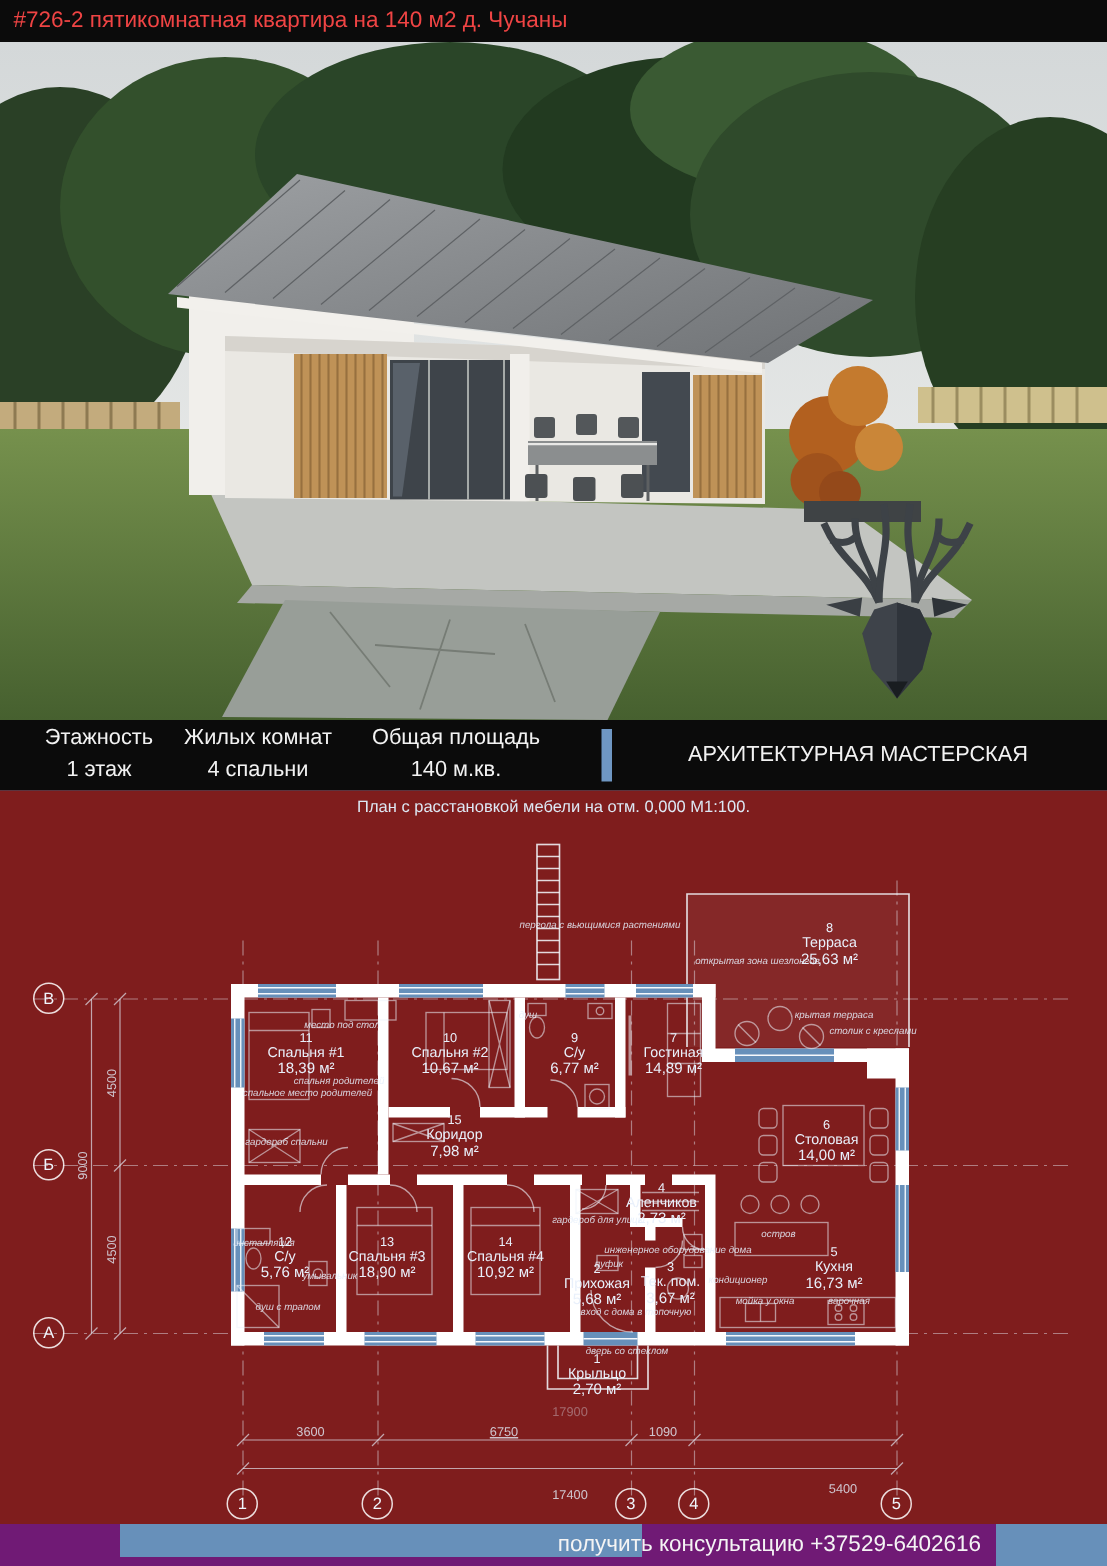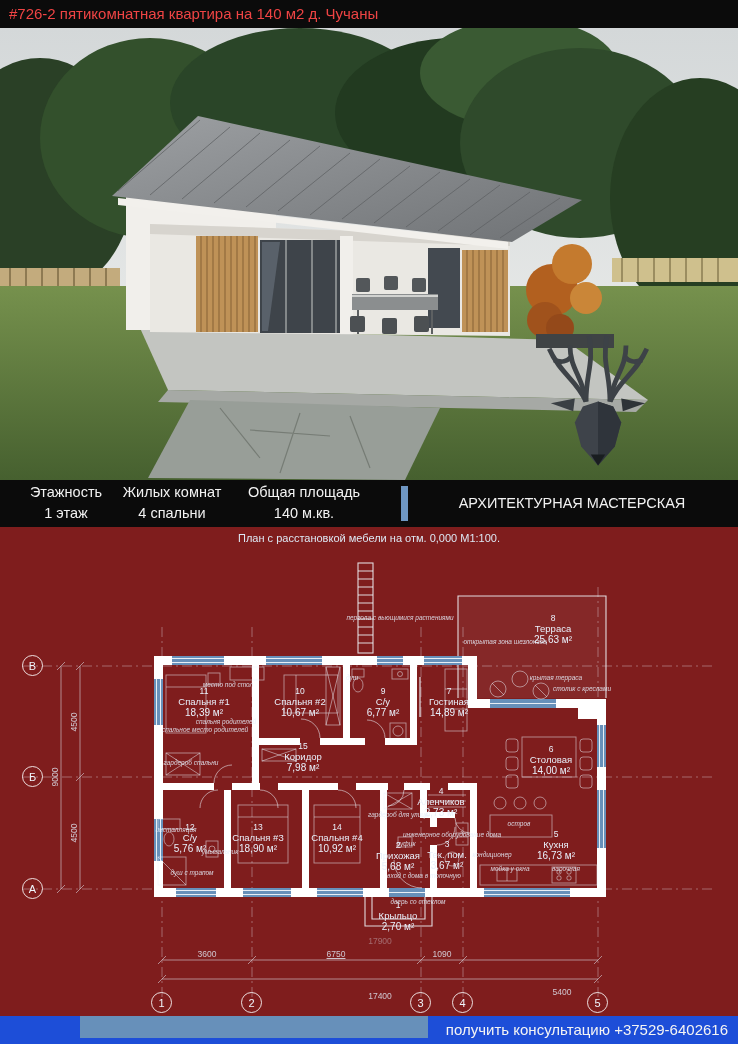--- a/index.html
+++ b/index.html
@@ -33,21 +33,21 @@
   .annot{position:absolute;transform:translate(-50%,-50%);font-style:italic;font-size:6.5px;
          color:rgba(230,240,252,.85);white-space:nowrap;}
   .dim{position:absolute;transform:translate(-50%,-50%);font-size:8.5px;
        color:rgba(226,237,249,.8);white-space:nowrap;}
   .dim.v{transform:translate(-50%,-50%) rotate(-90deg);}
   .dim.faint{opacity:.45;}
   .bubble{position:absolute;width:21px;height:21px;margin-left:-11px;margin-top:-11px;
           border:1px solid rgba(255,255,255,.85);border-radius:50%;color:#f0f6fd;
           font-size:11px;line-height:21px;text-align:center;box-sizing:border-box;}
   
-  .footer{position:absolute;left:0;top:1016px;width:738px;height:28px;background:#1d4ed8;}
+  .footer{position:absolute;left:0;top:1016px;width:664px;height:28px;background:#701a75;}
   .footer-notch{position:absolute;left:80px;top:0;width:348px;height:22px;background:#6790ba;}
   .footer-text{position:absolute;right:10px;top:0;height:28px;line-height:28px;
                color:#f4f4f4;font-size:15px;white-space:nowrap;}
 </style>
 </head>
 <body>
 
 <div class="poster">
 
   <div class="titlebar">

